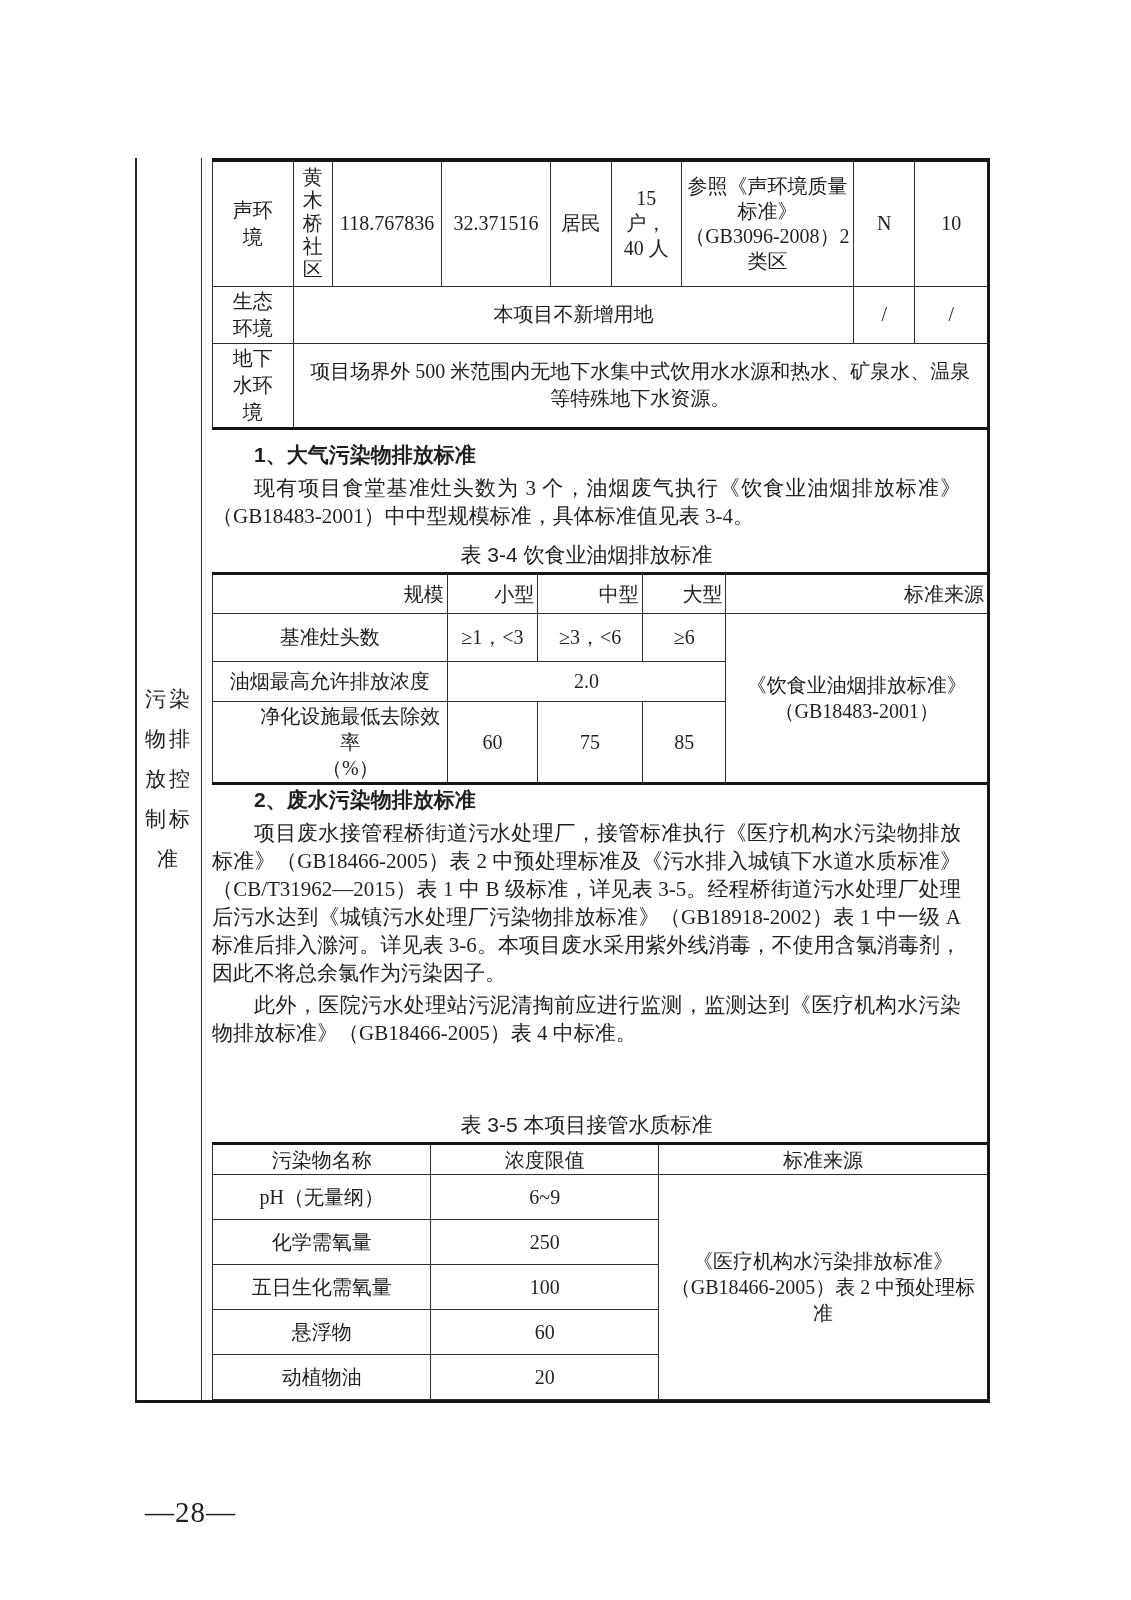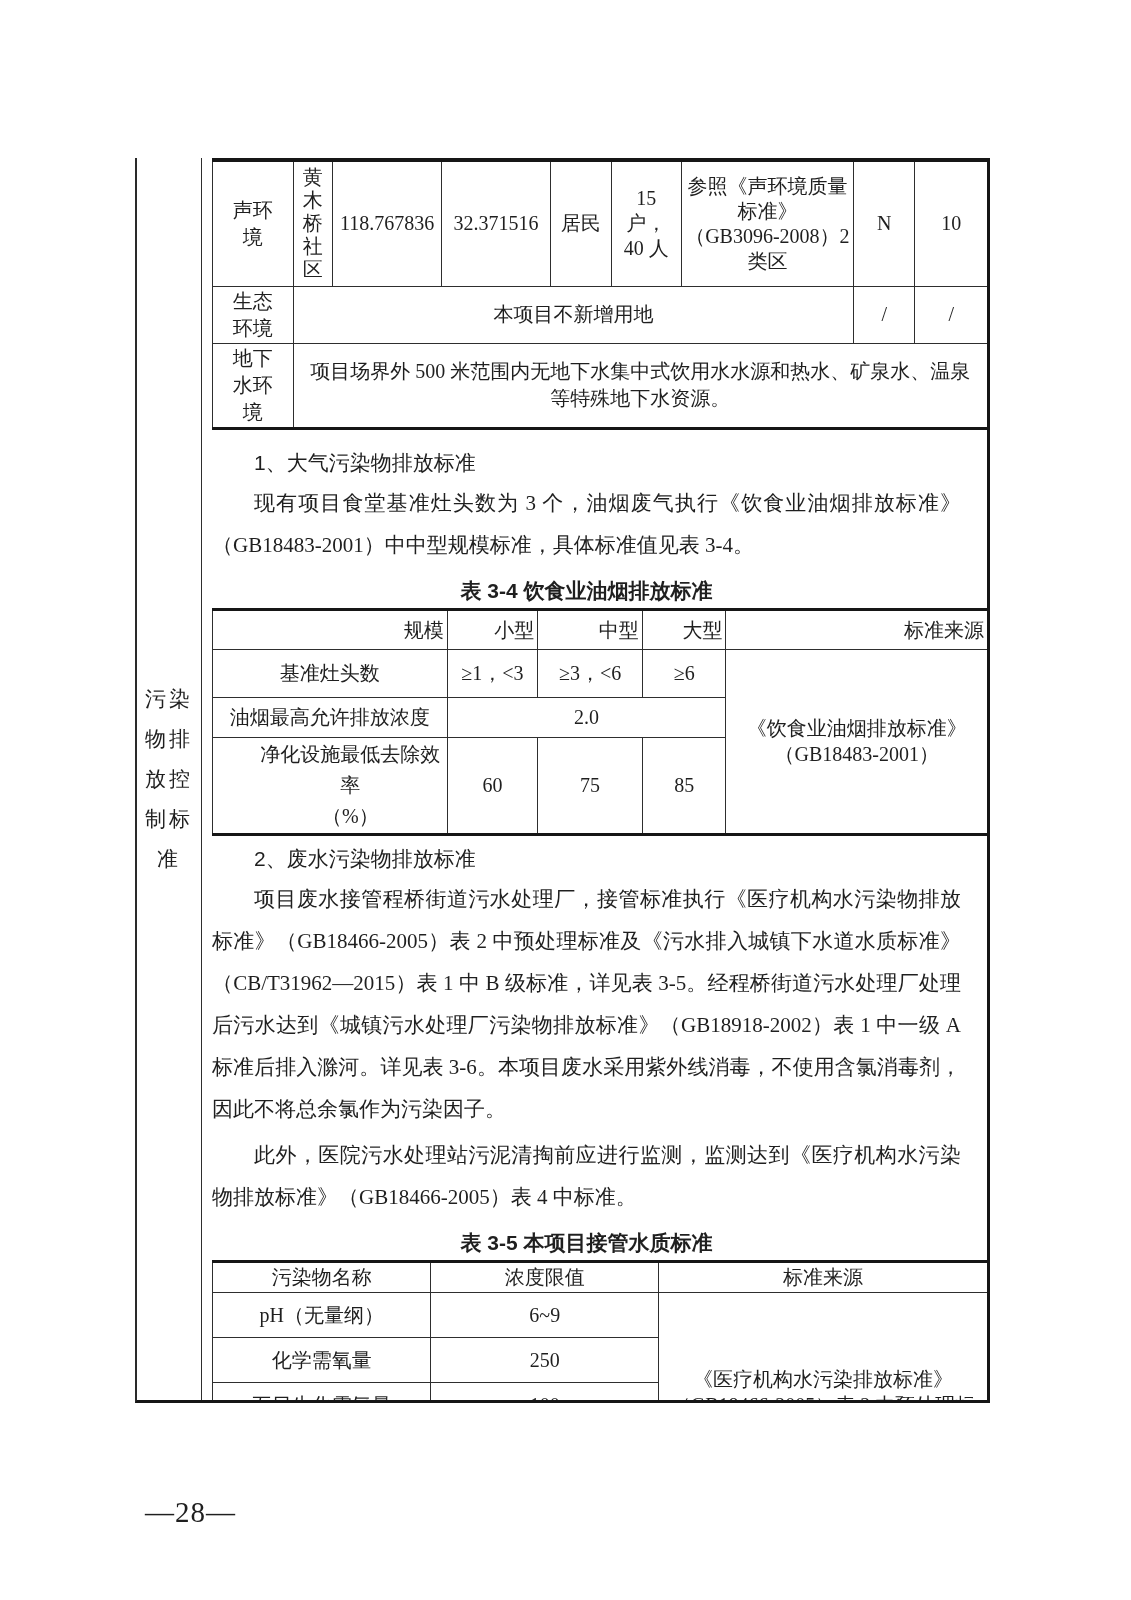--- a/index.html
+++ b/index.html
@@ -29,37 +29,37 @@
     font-size:20px; line-height:27px; padding:1px 2px; }
   .envTable td:last-child { border-right:none; }
   .envTable tr.r1 td { height:126px; }
   .envTable tr.r2 td { height:56px; }
   .envTable tr.r3 td { height:72px; }
   .envTable td.site { line-height:23px; }
   .envTable td.tight { line-height:25px; }
 
   
   .content { flex:1; display:flex; flex-direction:column; padding:10px 0 0 10px; min-height:0; }
-  .h { margin-top:8px; padding-left:2em; font-family:"Liberation Sans", sans-serif;
+  .h { padding-left:2em; font-family:"Liberation Sans", sans-serif;
+       font-weight:bold; font-size:21px; line-height:30px; }
+  .content p { margin:4px 26px 0 0; text-indent:2em; text-align:justify;
+       font-size:21px; line-height:28px; }
+  .ttitle { margin:10px 26px 2px 0; text-align:center; font-family:"Liberation Sans", sans-serif;
        font-weight:normal; font-size:21px; line-height:30px; }
-  .content p { margin:4px 26px 0 0; text-indent:2em; text-align:justify;
-       font-size:21px; line-height:42px; }
-  .ttitle { margin:10px 26px 2px 0; text-align:center; font-family:"Liberation Sans", sans-serif;
-       font-weight:bold; font-size:21px; line-height:30px; }
 
   .t34, .t35 { width:100%; border-top:3px solid #161616; border-left:1.4px solid #2e2e2e; }
   .t34 { border-bottom:3px solid #161616; }
   .t34 td, .t35 td { border:1.4px solid #2e2e2e; text-align:center; vertical-align:middle;
        font-size:20px; line-height:26px; padding:1px 3px; }
   .t34 td:last-child, .t35 td:last-child { border-right:none; }
   .t34 tr.hd td { height:40px;text-align:right; }
   .t34 tr.d1 td { height:48px; }
   .t34 tr.d2 td { height:40px; }
   .t34 tr.d3 td { height:46px; }
-  .t34 td.twoline { line-height:31px;padding-left:44px; }
+  .t34 td.twoline { line-height:26px;padding-left:44px; }
   .bottom-block { margin-top:auto; }
   .t35 { border-bottom:none; }
   .t35 tr.hd td { height:31px;margin-top:44px; }
   .t35 tr.d td { height:45px; }
 
   .pageno { position:absolute; left:145px; top:1496px; font-size:29px; letter-spacing:1px; }
 </style>
 </head>
 <body>
 

